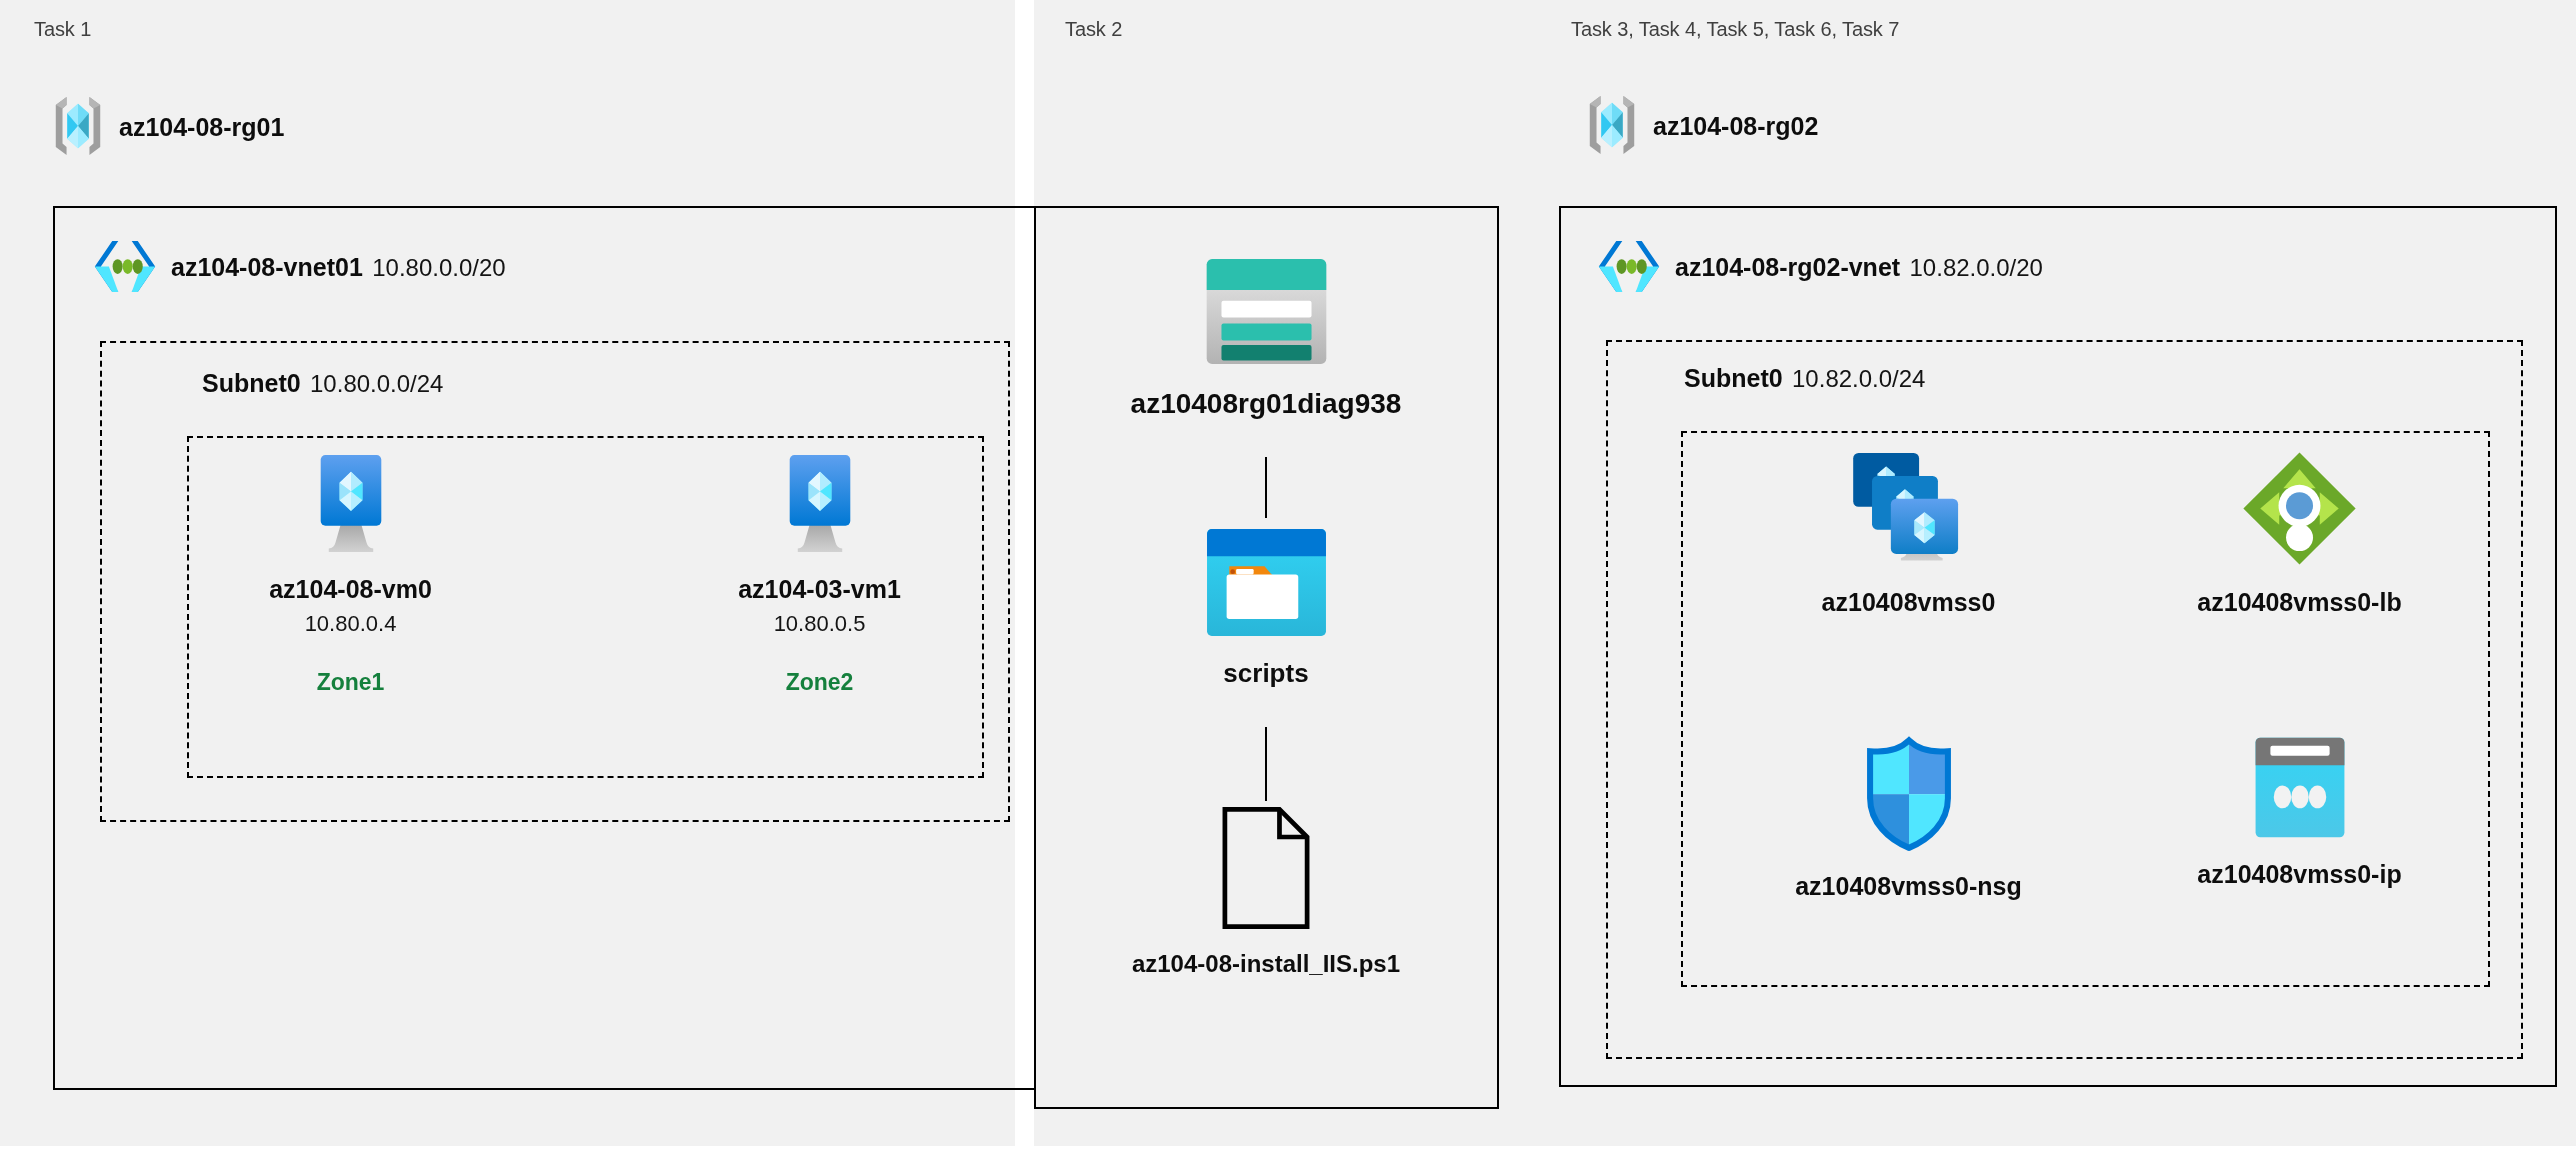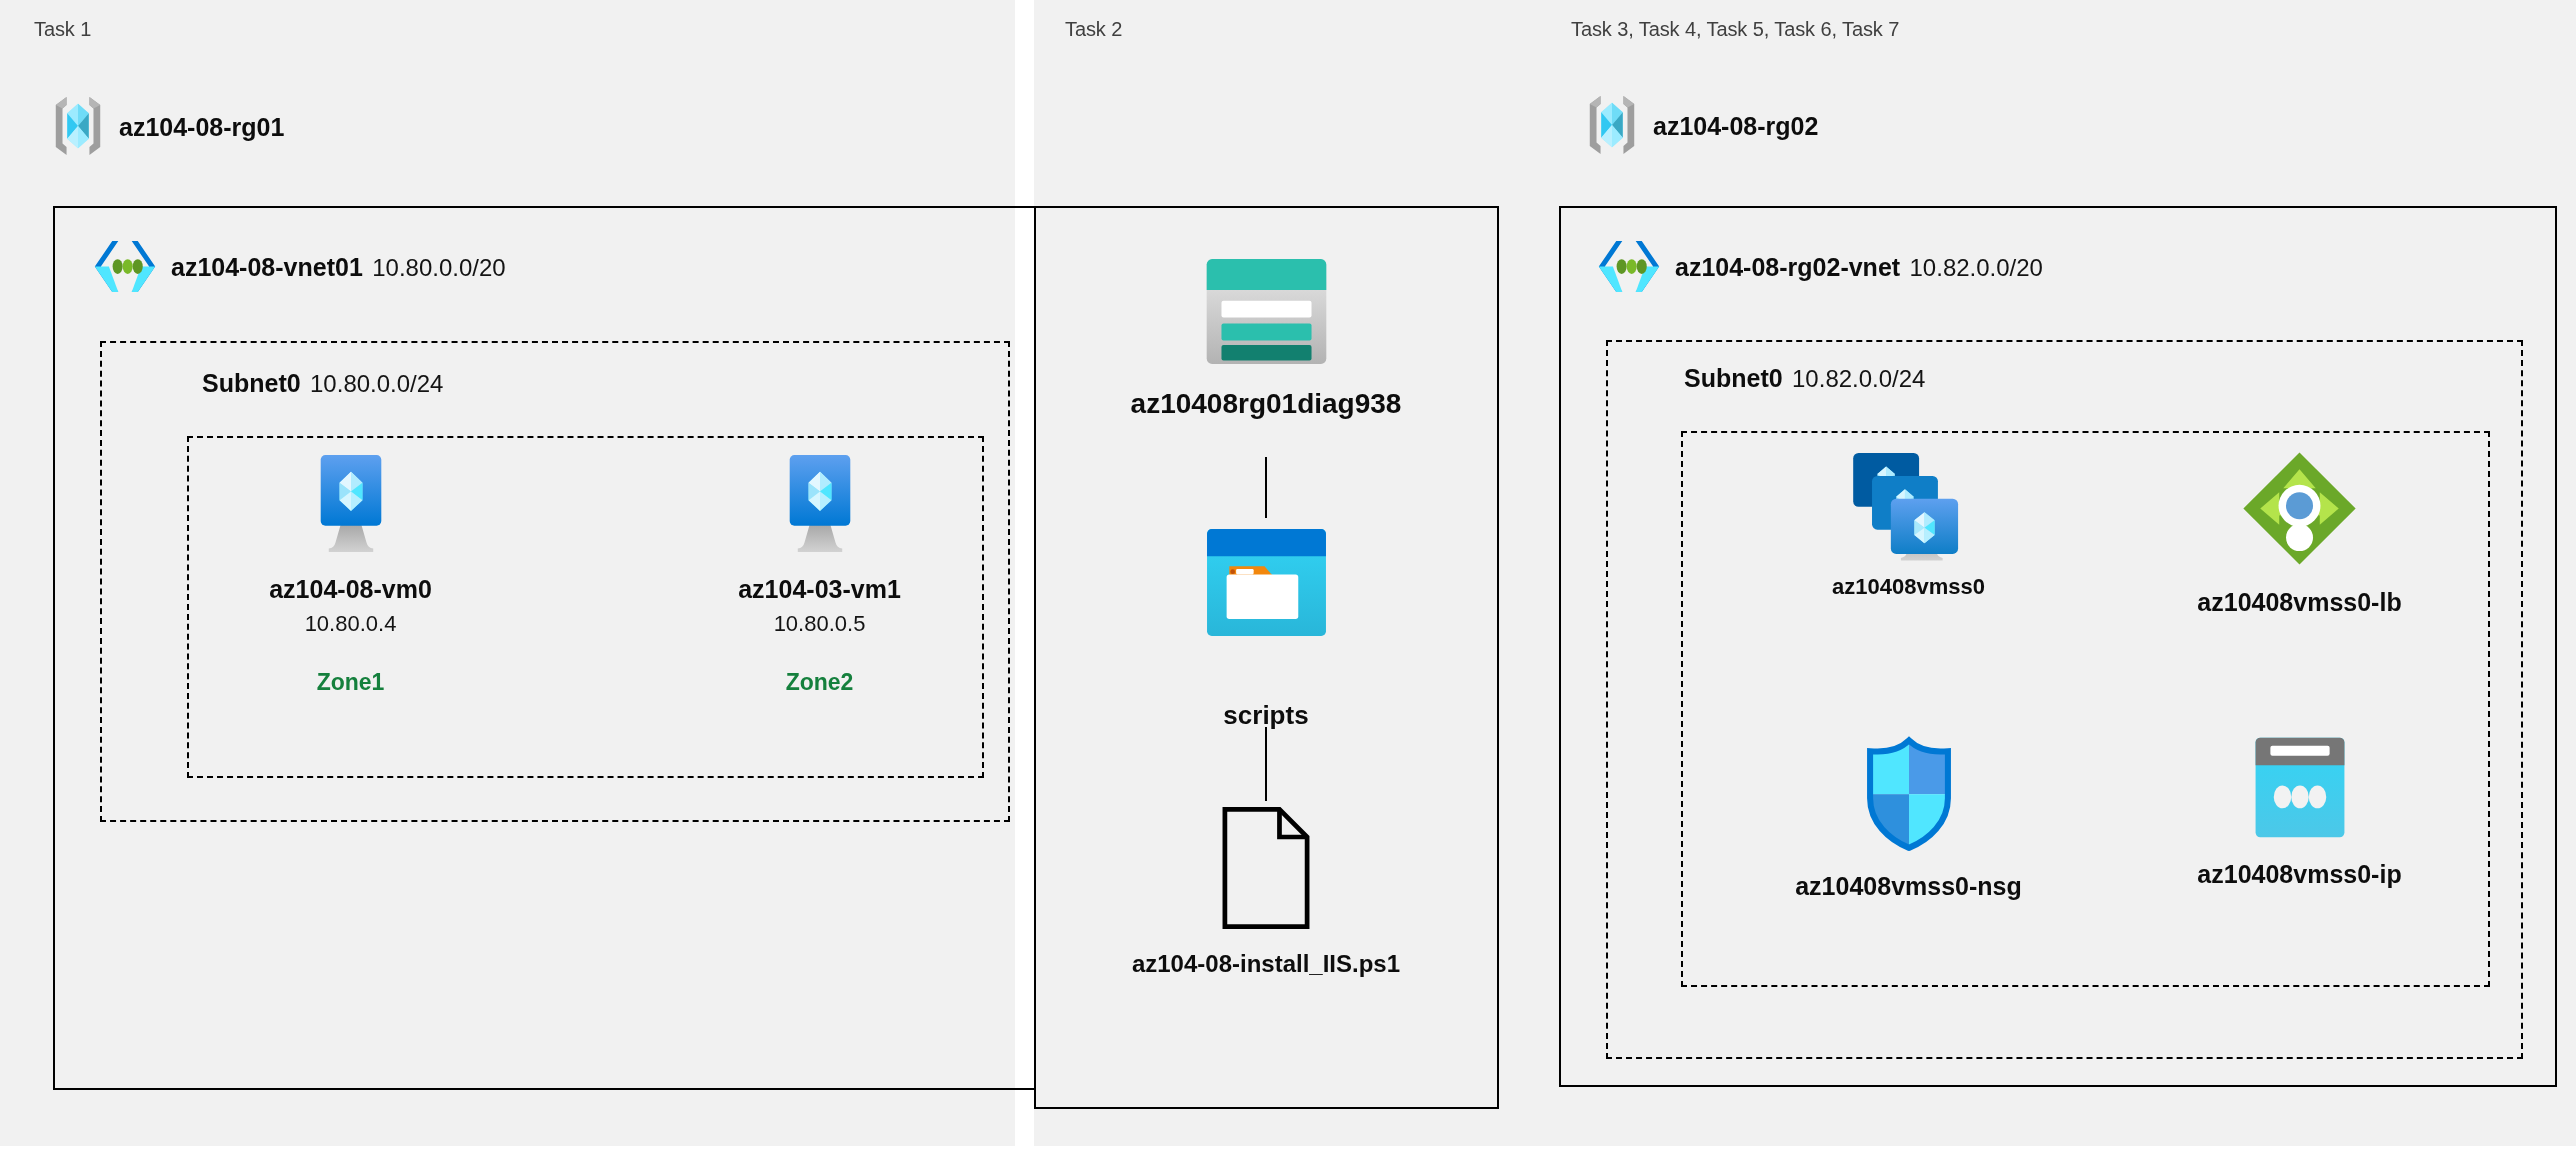--- a/index.html
+++ b/index.html
@@ -169,21 +169,21 @@
       <rect x="26" y="66" width="134" height="25" rx="3" fill="#ffffff"></rect>
       <rect x="26" y="100" width="134" height="25" rx="3" fill="#2bbfad"></rect>
       <rect x="26" y="132" width="134" height="23" rx="3" fill="#12806f"></rect>
     </svg>
   </span>
   <span class="node-label" style="margin-top:19px;font-size:28px;">az10408rg01diag938</span>
 </div>
 
 <div class="connector" style="left:1265px;top:457px;height:61px;"></div>
 
-<div class="node" style="left:1111px;top:527px;width:310px;gap:42px;">
+<div class="node" style="left:1111px;top:527px;width:310px;">
   <span class="icon">
     <svg width="123" height="111" viewBox="0 0 182 164">
       <defs>
         <linearGradient id="blg" x1="0" y1="0" x2="0" y2="1">
           <stop offset="0%" stop-color="#32d4f5"></stop>
             <stop offset="100%" stop-color="#29b6d9"></stop>
         </linearGradient>
       </defs>
       <rect x="3" y="3" width="176" height="158" rx="7" fill="url(#blg)"></rect>
       <path d="M3 10 a7 7 0 0 1 7 -7 h162 a7 7 0 0 1 7 7 v33 H3 Z" fill="#0078d4"></path>
@@ -286,21 +286,21 @@
       <rect x="62" y="74" width="100" height="82" rx="8" fill="url(#ss3)"></rect>
       <path d="M112 94 L97 106 L97 128 L112 140 L127 128 L127 106 Z" fill="#9be3fb"></path>
       <path d="M112 94 L97 106 L112 117 Z" fill="#e3f7ff"></path>
       <path d="M112 94 L127 106 L112 117 Z" fill="#b0ecff"></path>
       <path d="M97 106 L112 117 L97 128 Z" fill="#a9e9fc"></path>
       <path d="M127 106 L112 117 L127 128 Z" fill="#50e6ff"></path>
       <path d="M112 117 L97 128 L112 140 Z" fill="#d7f6ff"></path>
       <path d="M112 117 L127 128 L112 140 Z" fill="#b6efff"></path>
     </svg>
   </span>
-  <span class="node-label" style="margin-top:6px;font-size:22px;">az10408vmss0</span>
+  <span class="node-label" style="margin-top:20px;font-size:25px;">az10408vmss0</span>
 </div>
 
 <div class="node" style="left:2151px;top:449px;width:297px;">
   <span class="icon">
     <svg width="119" height="119" viewBox="0 0 176 176">
       <path d="M88 5 L171 88 L88 171 L5 88 Z" fill="#6ba829"></path>
       <path d="M88 30 L112 58 H98 V118 H78 V58 H64 Z" fill="#b4e44b"></path>
       <path d="M30 88 L58 64 V78 H118 V98 H58 V112 Z" fill="#b4e44b"></path>
       <path d="M146 88 L118 112 V98 H58 V78 H118 V64 Z" fill="#b4e44b"></path>
       <circle cx="88" cy="131" r="20" fill="#ffffff"></circle>

